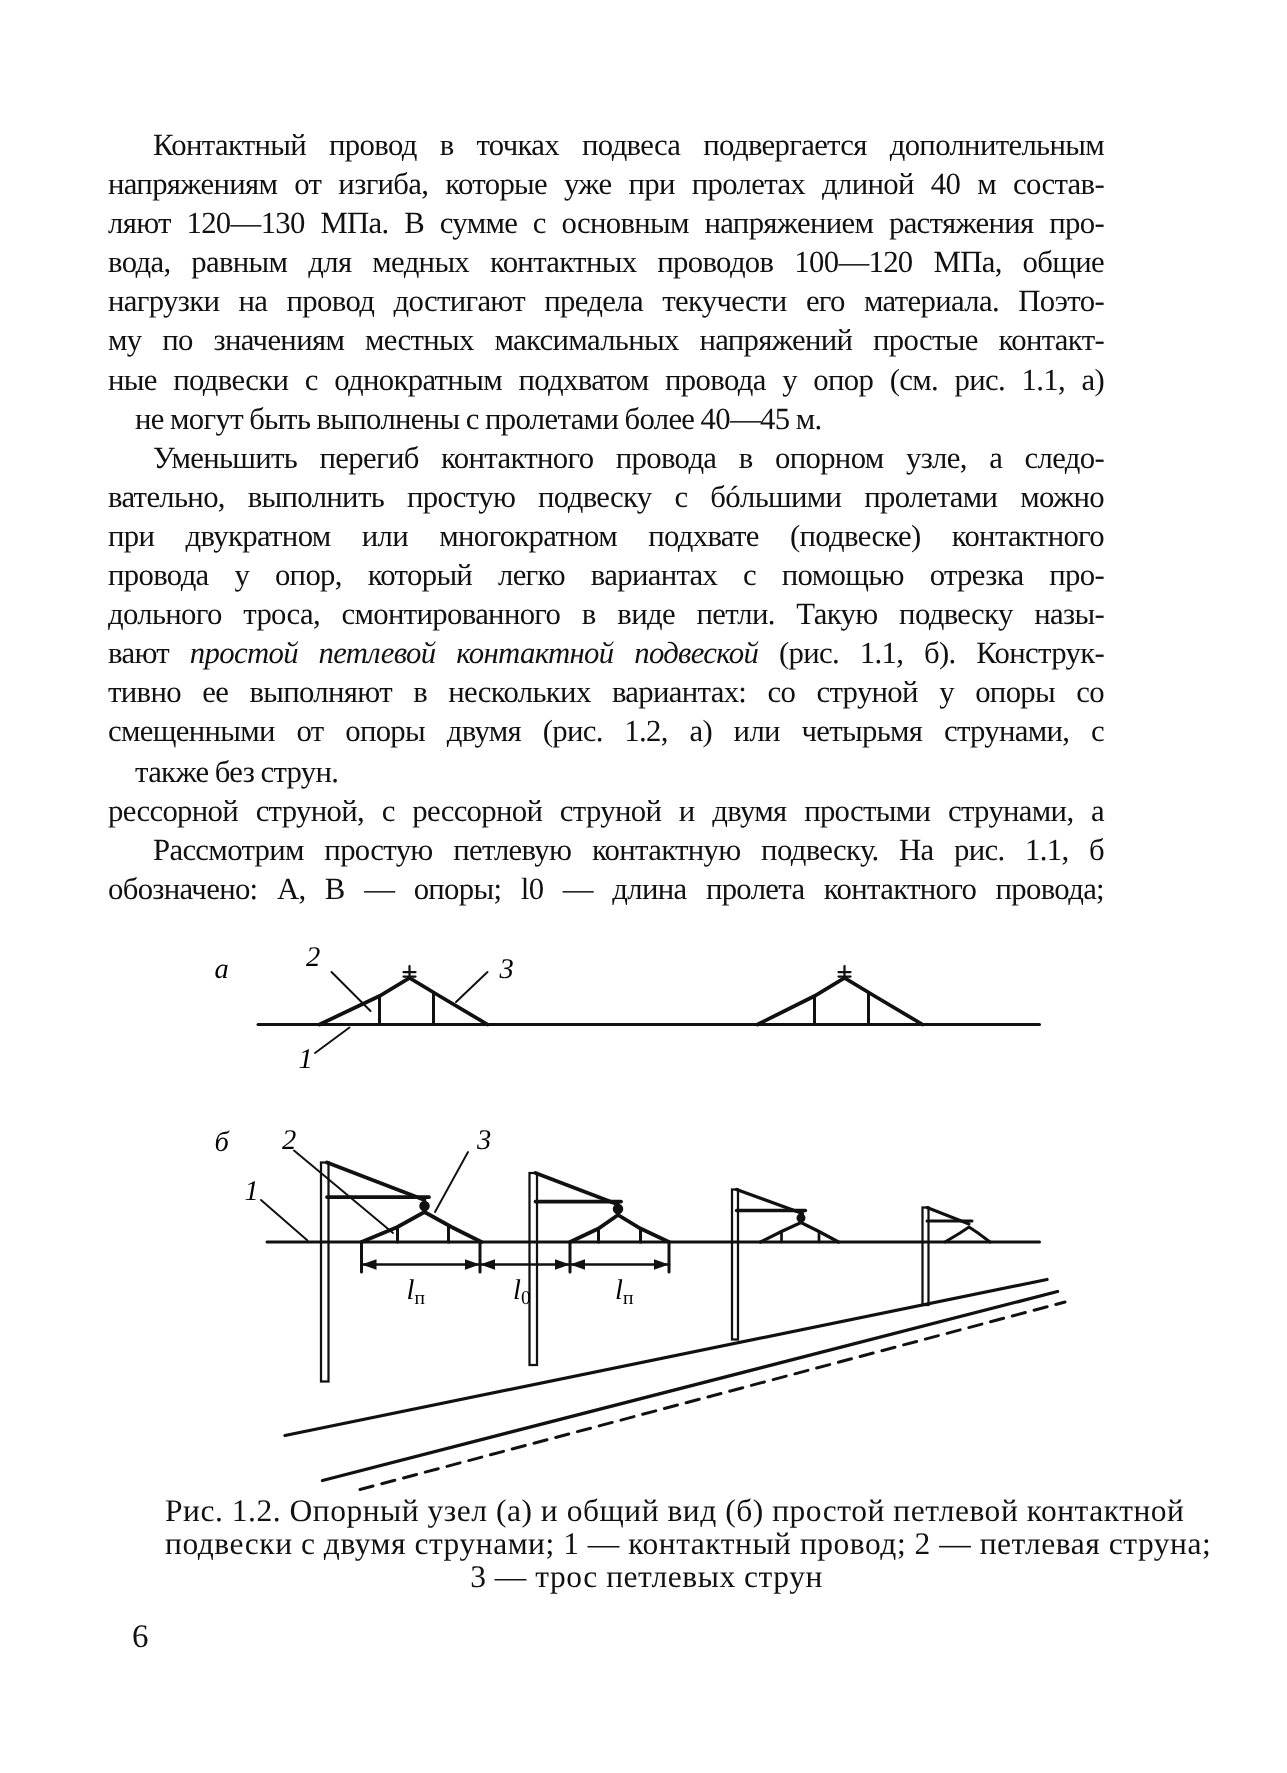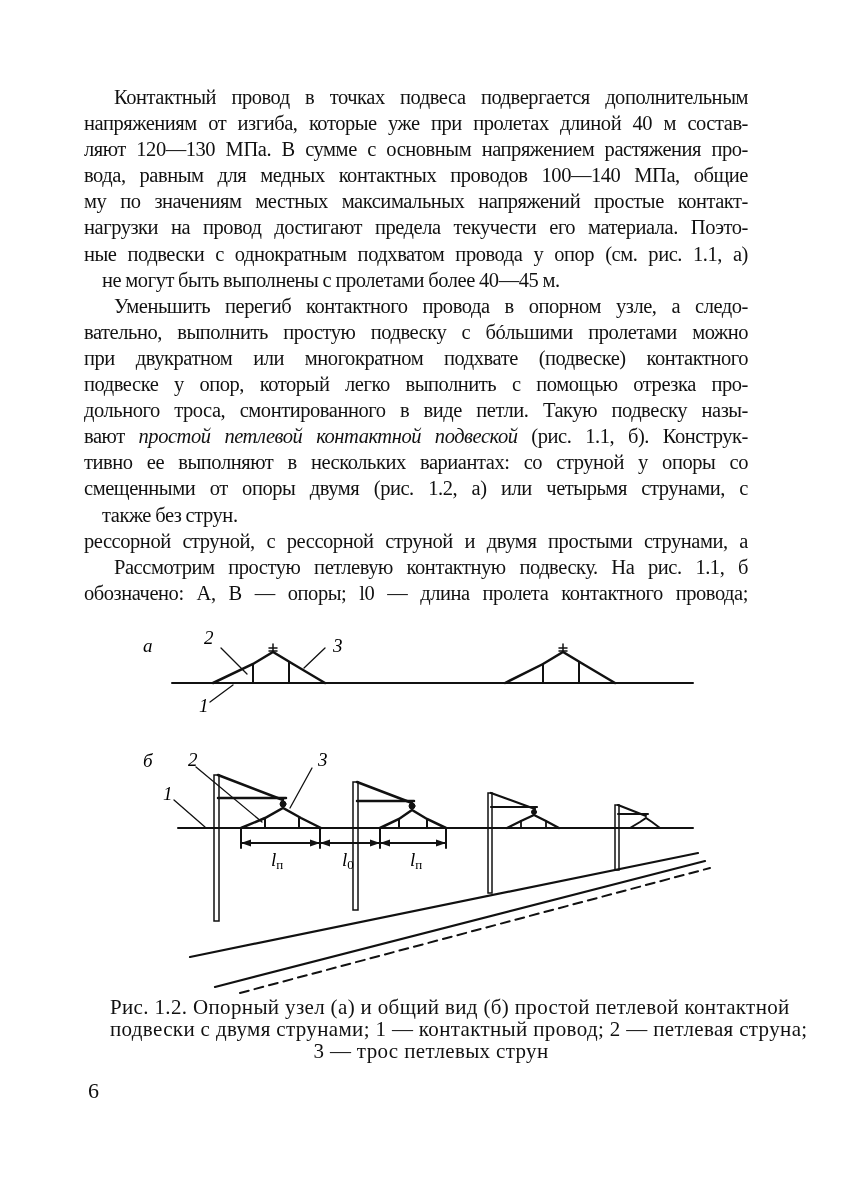--- a/index.html
+++ b/index.html
@@ -1,19 +1,19 @@
 <!DOCTYPE html>
 <html><head>
 <meta charset="utf-8">
 <style>
   html, body { margin: 0; padding: 0; background: #ffffff; }
   body { width: 858px; height: 1182px; position: relative; overflow: hidden;
          font-family: "Liberation Serif", "DejaVu Serif", serif; color: #111; }
   .page { position: absolute; left: 0; top: 0; width: 858px; height: 1182px; }
-  .body-text { position: absolute; left: 84px; top: 84px; width: 664px;
+  .body-text { position: absolute; left: 72px; top: 84px; width: 664px;
                font-size: 20.5px; line-height: 26.1px; text-align: justify;
                letter-spacing: -0.45px; word-spacing: -0.5px; }
   .line { display: block; text-align: justify; text-align-last: justify; white-space: nowrap; }
   .line.last { text-align-last: left; margin-left: 18px; }
   .line.first { text-indent: 30px; }
   i { }
   .figure { position: absolute; left: 0; top: 625px; width: 858px; height: 370px; }
   .figure svg { position: absolute; left: 0; top: 0; }
   .caption { position: absolute; left: 110px; top: 996px; width: 642px;
              font-size: 21px; line-height: 22px; text-align: justify; letter-spacing: 0.35px; }
@@ -25,31 +25,31 @@
 </head>
 <body>
 
 <div class="page">
 
   <div class="body-text">
     <div>
       <span class="line first">Контактный провод в точках подвеса подвергается дополнительным</span>
       <span class="line">напряжениям от изгиба, которые уже при пролетах длиной 40 м состав-</span>
       <span class="line">ляют 120—130 МПа. В сумме с основным напряжением растяжения про-</span>
-      <span class="line">вода, равным для медных контактных проводов 100—140 МПа, общие</span>
+      <span class="line">вода, равным для медных контактных проводов 100—120 МПа, общие</span>
+      <span class="line">нагрузки на провод достигают предела текучести его материала. Поэто-</span>
       <span class="line">му по значениям местных максимальных напряжений простые контакт-</span>
-      <span class="line">нагрузки на провод достигают предела текучести его материала. Поэто-</span>
       <span class="line">ные подвески с однократным подхватом провода у опор (см. рис. 1.1, а)</span>
       <span class="line last">не могут быть выполнены с пролетами более 40—45 м.</span>
     </div>
     <div>
       <span class="line first">Уменьшить перегиб контактного провода в опорном узле, а следо-</span>
       <span class="line">вательно, выполнить простую подвеску с бóльшими пролетами можно</span>
       <span class="line">при двукратном или многократном подхвате (подвеске) контактного</span>
-      <span class="line">подвеске у опор, который легко выполнить с помощью отрезка про-</span>
+      <span class="line">провода у опор, который легко вариантах с помощью отрезка про-</span>
       <span class="line">дольного троса, смонтированного в виде петли. Такую подвеску назы-</span>
       <span class="line"><span>вают </span><i>простой петлевой контактной подвеской</i><span> (рис. 1.1, б). Конструк-</span></span>
       <span class="line">тивно ее выполняют в нескольких вариантах: со струной у опоры со</span>
       <span class="line">смещенными от опоры двумя (рис. 1.2, а) или четырьмя струнами, с</span>
       <span class="line last">также без струн.</span>
       <span class="line">рессорной струной, с рессорной струной и двумя простыми струнами, а</span>
     </div>
     <div>
       <span class="line first">Рассмотрим простую петлевую контактную подвеску. На рис. 1.1, б</span>
       <span class="line">обозначено: А, В — опоры; l0 — длина пролета контактного провода;</span>

